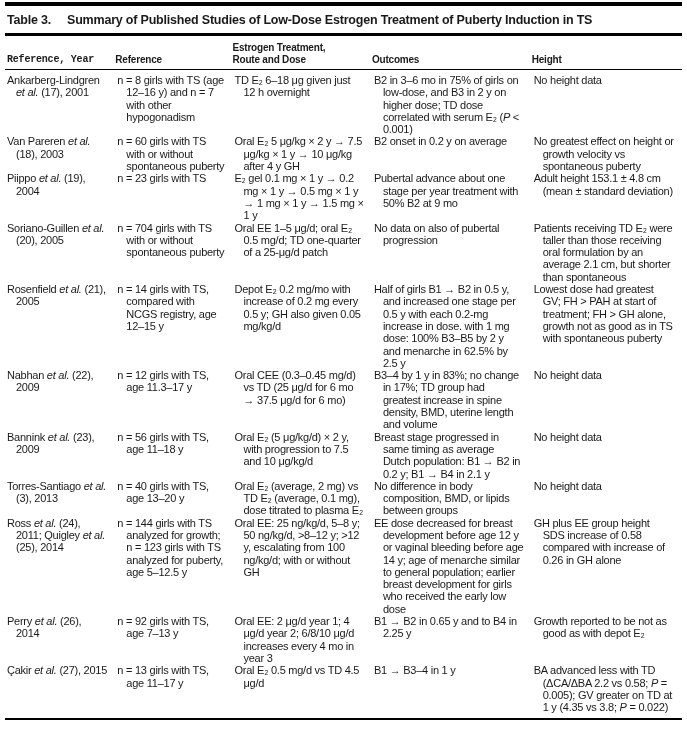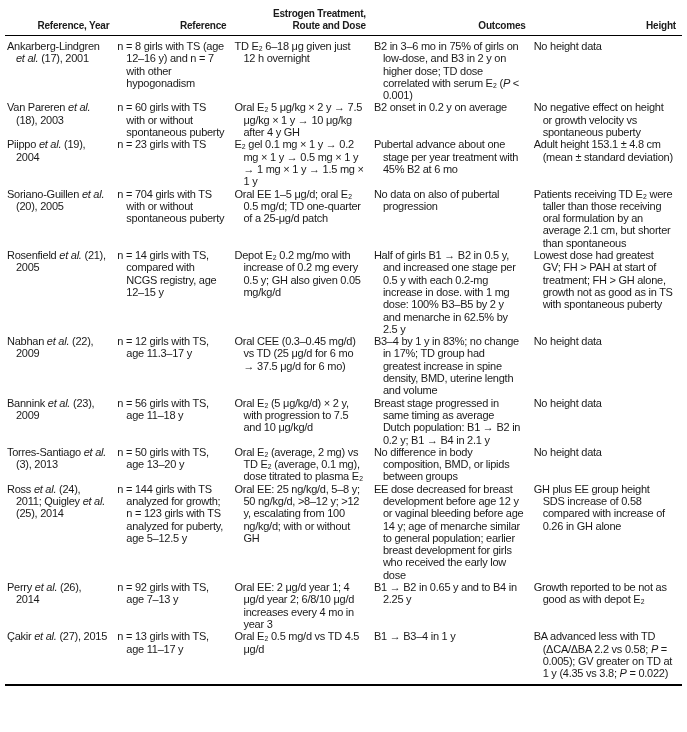--- a/index.html
+++ b/index.html
@@ -36,43 +36,46 @@
   col.c1 { width: 16.3%; }
   col.c2 { width: 17.3%; }
   col.c3 { width: 20.6%; }
   col.c4 { width: 23.6%; }
   col.c5 { width: 22.2%; }
   thead th {
     font-size: 10px;
     line-height: 11.5px;
     font-weight: bold;
     letter-spacing: -0.2px;
-    text-align: right;
+    text-align: left;
     vertical-align: bottom;
     padding: 6px 6px 4px 0;
     border-bottom: 1.5px solid #000;
   }
-  thead th.first { text-align: right; padding-left: 2px; }
+  thead th.first { text-align: left; padding-left: 2px; font-family: Liberation Mono, monospace; }
   tbody td {
     font-size: 11px;
     line-height: 12.3px;
     letter-spacing: -0.25px;
     vertical-align: top;
     padding: 0 8px 0 11px;
     text-indent: -9px;
   }
   tbody td:first-child { padding-left: 11px; text-indent: -9px; }
   tbody tr:first-child td { padding-top: 4px; }
   tbody tr:last-child td { padding-bottom: 5px; }
   em { font-style: italic; }
 </style>
 </head>
 <body>
 
 <div class="page">
+  <div class="title-block">
+    <span class="title-label">Table 3.</span><span>Summary of Published Studies of Low-Dose Estrogen Treatment of Puberty Induction in TS</span>
+  </div>
 
   <table class="summary">
     <colgroup>
       <col class="c1">
         <col class="c2">
         <col class="c3">
         <col class="c4">
         <col class="c5">
     </colgroup>
     <thead>
@@ -90,27 +93,27 @@
         <td>n = 8 girls with TS (age 12–16 y) and n = 7 with other hypogonadism</td>
         <td>TD E₂ 6–18 μg given just 12 h overnight</td>
         <td>B2 in 3–6 mo in 75% of girls on low-dose, and B3 in 2 y on higher dose; TD dose correlated with serum E₂ (<em>P</em> &lt; 0.001)</td>
         <td>No height data</td>
       </tr>
       <tr>
         <td>Van Pareren <em>et al.</em> (18), 2003</td>
         <td>n = 60 girls with TS with or without spontaneous puberty</td>
         <td>Oral E₂ 5 μg/kg × 2 y → 7.5 μg/kg × 1 y → 10 μg/kg after 4 y GH</td>
         <td>B2 onset in 0.2 y on average</td>
-        <td>No negative effect on height or growth velocity vs spontaneous puberty</td>
+        <td>No greatest effect on height or growth velocity vs spontaneous puberty</td>
       </tr>
       <tr>
         <td>Piippo <em>et al.</em> (19), 2004</td>
         <td>n = 23 girls with TS</td>
         <td>E₂ gel 0.1 mg × 1 y → 0.2 mg × 1 y → 0.5 mg × 1 y → 1 mg × 1 y → 1.5 mg × 1 y</td>
-        <td>Pubertal advance about one stage per year treatment with 45% B2 at 6 mo</td>
+        <td>Pubertal advance about one stage per year treatment with 50% B2 at 9 mo</td>
         <td>Adult height 153.1 ± 4.8 cm (mean ± standard deviation)</td>
       </tr>
       <tr>
         <td>Soriano-Guillen <em>et al.</em> (20), 2005</td>
         <td>n = 704 girls with TS with or without spontaneous puberty</td>
         <td>Oral EE 1–5 μg/d; oral E₂ 0.5 mg/d; TD one-quarter of a 25-μg/d patch</td>
         <td>No data on also of pubertal progression</td>
         <td>Patients receiving TD E₂ were taller than those receiving oral formulation by an average 2.1 cm, but shorter than spontaneous</td>
       </tr>
       <tr>
@@ -129,21 +132,21 @@
       </tr>
       <tr>
         <td>Bannink <em>et al.</em> (23), 2009</td>
         <td>n = 56 girls with TS, age 11–18 y</td>
         <td>Oral E₂ (5 μg/kg/d) × 2 y, with progression to 7.5 and 10 μg/kg/d</td>
         <td>Breast stage progressed in same timing as average Dutch population: B1 → B2 in 0.2 y; B1 → B4 in 2.1 y</td>
         <td>No height data</td>
       </tr>
       <tr>
         <td>Torres-Santiago <em>et al.</em> (3), 2013</td>
-        <td>n = 50 girls with TS, age 13–20 y</td>
+        <td>n = 40 girls with TS, age 13–20 y</td>
         <td>Oral E₂ (average, 2 mg) vs TD E₂ (average, 0.1 mg), dose titrated to plasma E₂</td>
         <td>No difference in body composition, BMD, or lipids between groups</td>
         <td>No height data</td>
       </tr>
       <tr>
         <td>Ross <em>et al.</em> (24), 2011; Quigley <em>et al.</em> (25), 2014</td>
         <td>n = 144 girls with TS analyzed for growth; n = 123 girls with TS analyzed for puberty, age 5–12.5 y</td>
         <td>Oral EE: 25 ng/kg/d, 5–8 y; 50 ng/kg/d, &gt;8–12 y; &gt;12 y, escalating from 100 ng/kg/d; with or without GH</td>
         <td>EE dose decreased for breast development before age 12 y or vaginal bleeding before age 14 y; age of menarche similar to general population; earlier breast development for girls who received the early low dose</td>
         <td>GH plus EE group height SDS increase of 0.58 compared with increase of 0.26 in GH alone</td>

